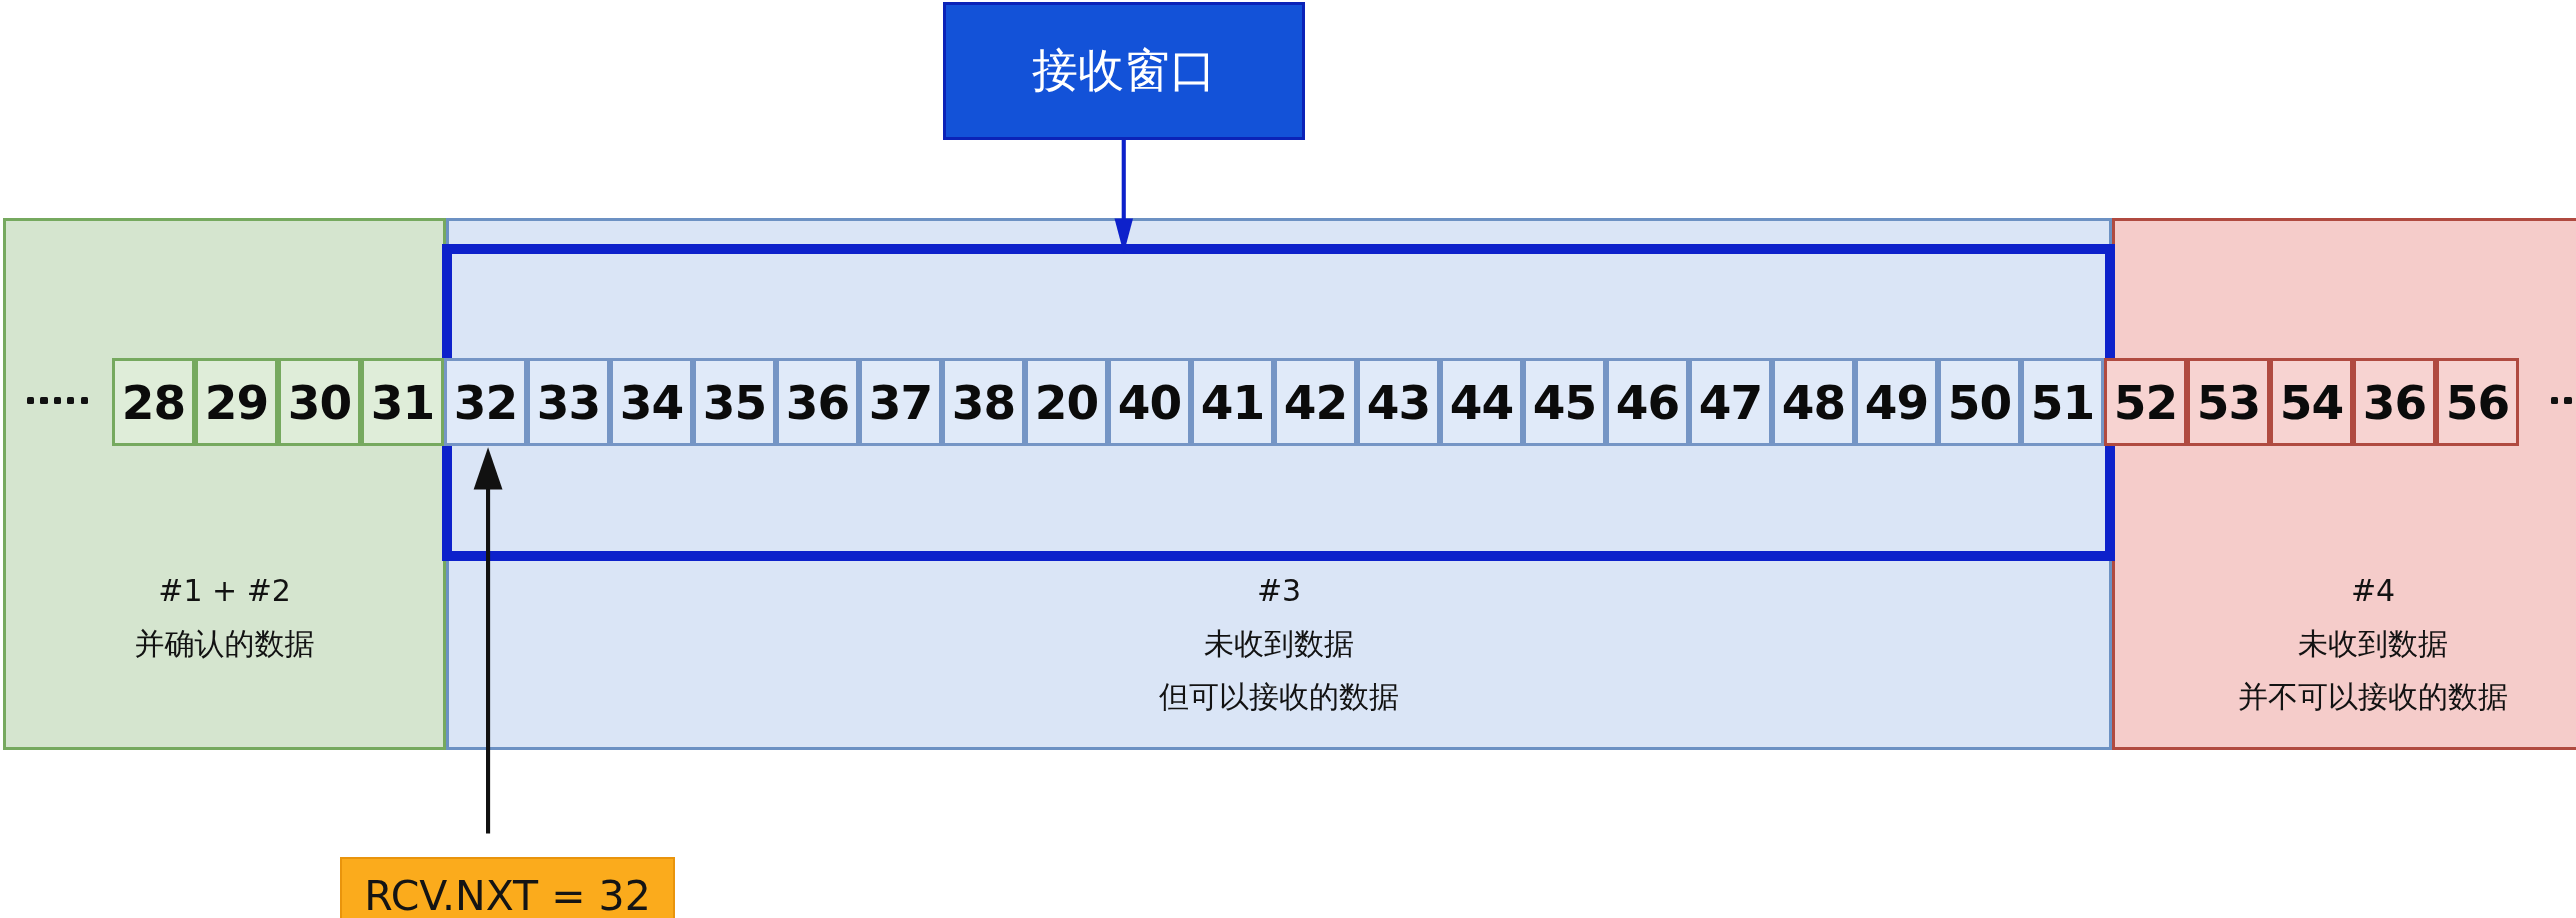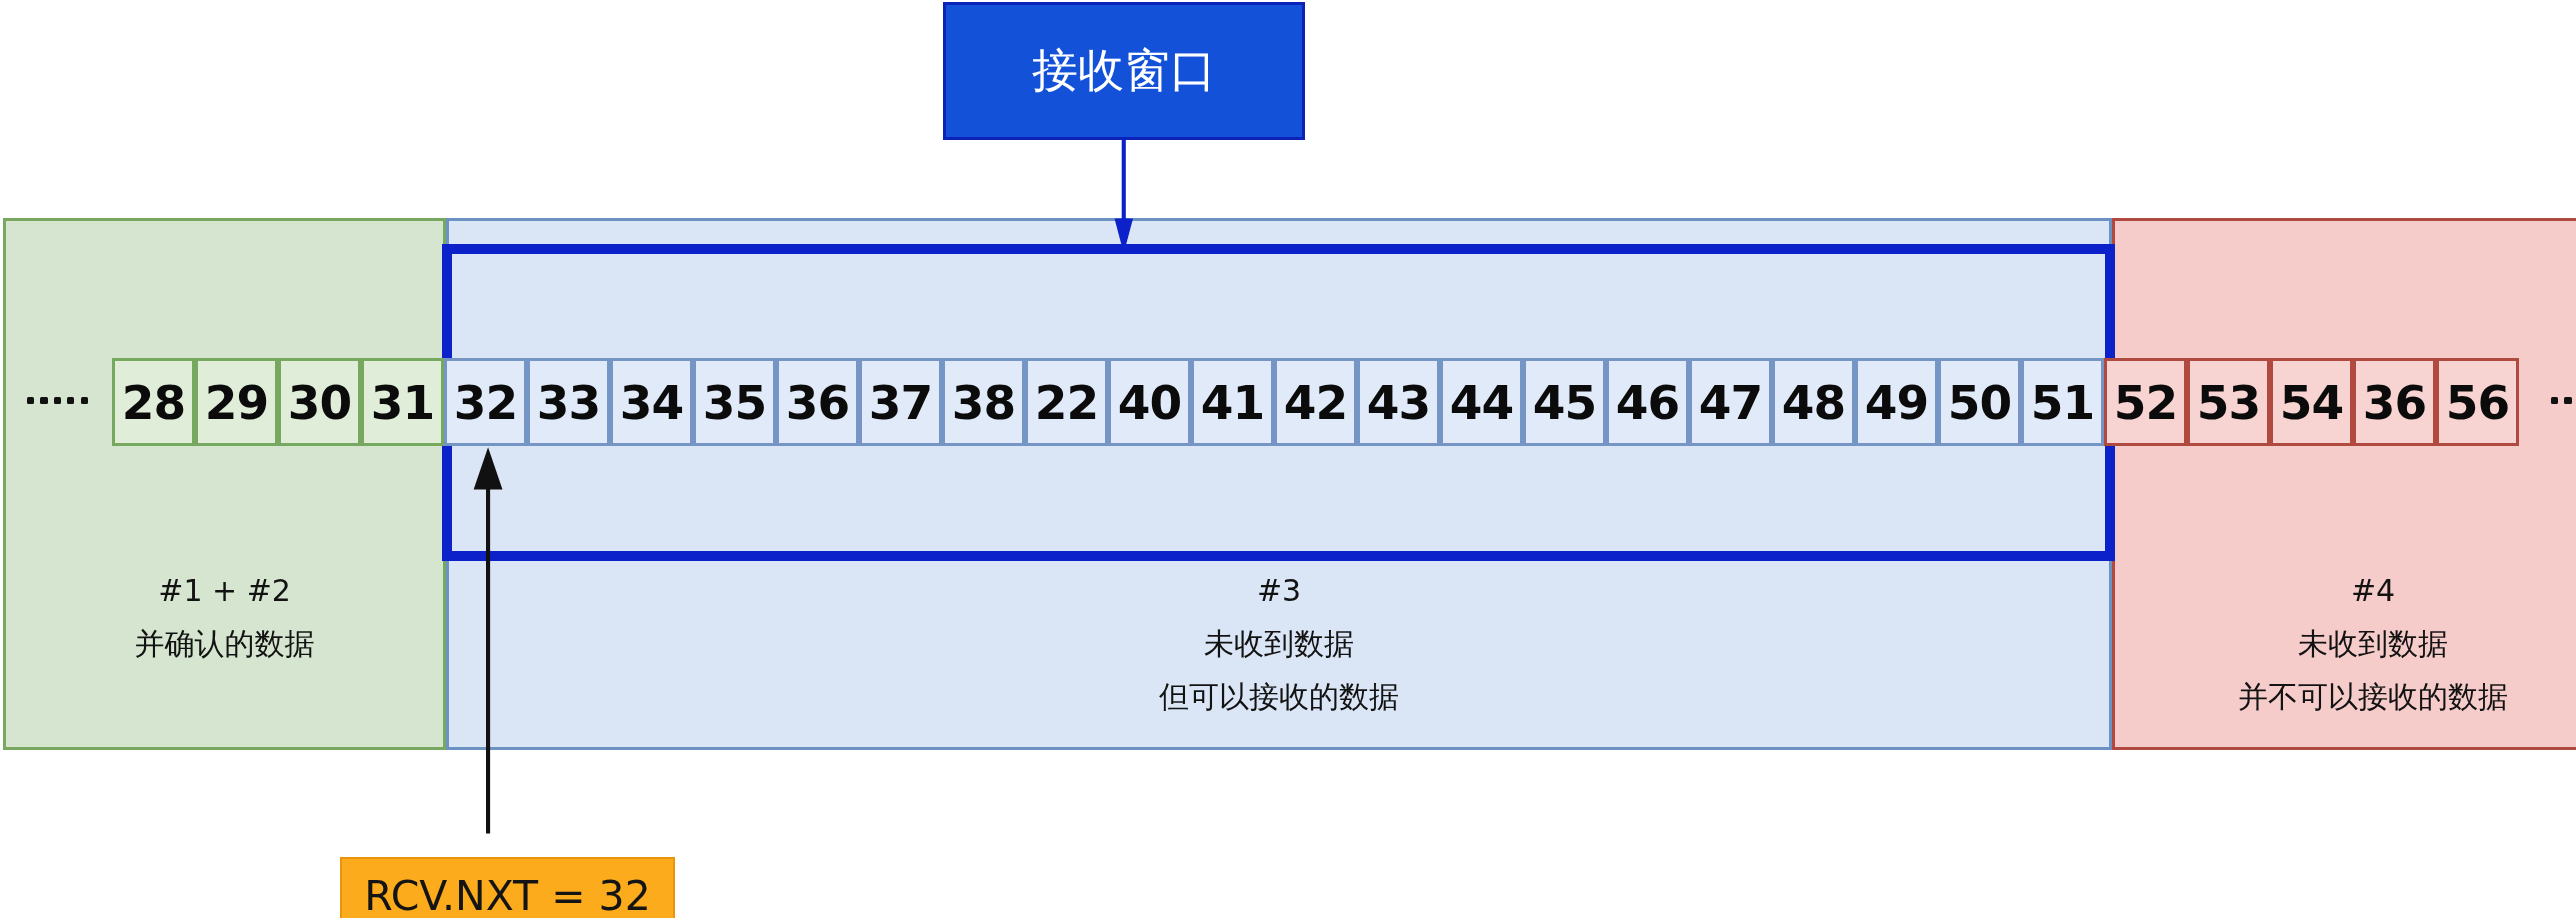--- a/index.html
+++ b/index.html
@@ -82,21 +82,21 @@
       <div class="cell seg-acked">29</div>
       <div class="cell seg-acked">30</div>
       <div class="cell seg-acked">31</div>
       <div class="cell seg-window">32</div>
       <div class="cell seg-window">33</div>
       <div class="cell seg-window">34</div>
       <div class="cell seg-window">35</div>
       <div class="cell seg-window">36</div>
       <div class="cell seg-window">37</div>
       <div class="cell seg-window">38</div>
-      <div class="cell seg-window">22</div>
+      <div class="cell seg-window">20</div>
       <div class="cell seg-window">40</div>
       <div class="cell seg-window">41</div>
       <div class="cell seg-window">42</div>
       <div class="cell seg-window">43</div>
       <div class="cell seg-window">44</div>
       <div class="cell seg-window">45</div>
       <div class="cell seg-window">46</div>
       <div class="cell seg-window">47</div>
       <div class="cell seg-window">48</div>
       <div class="cell seg-window">49</div>

